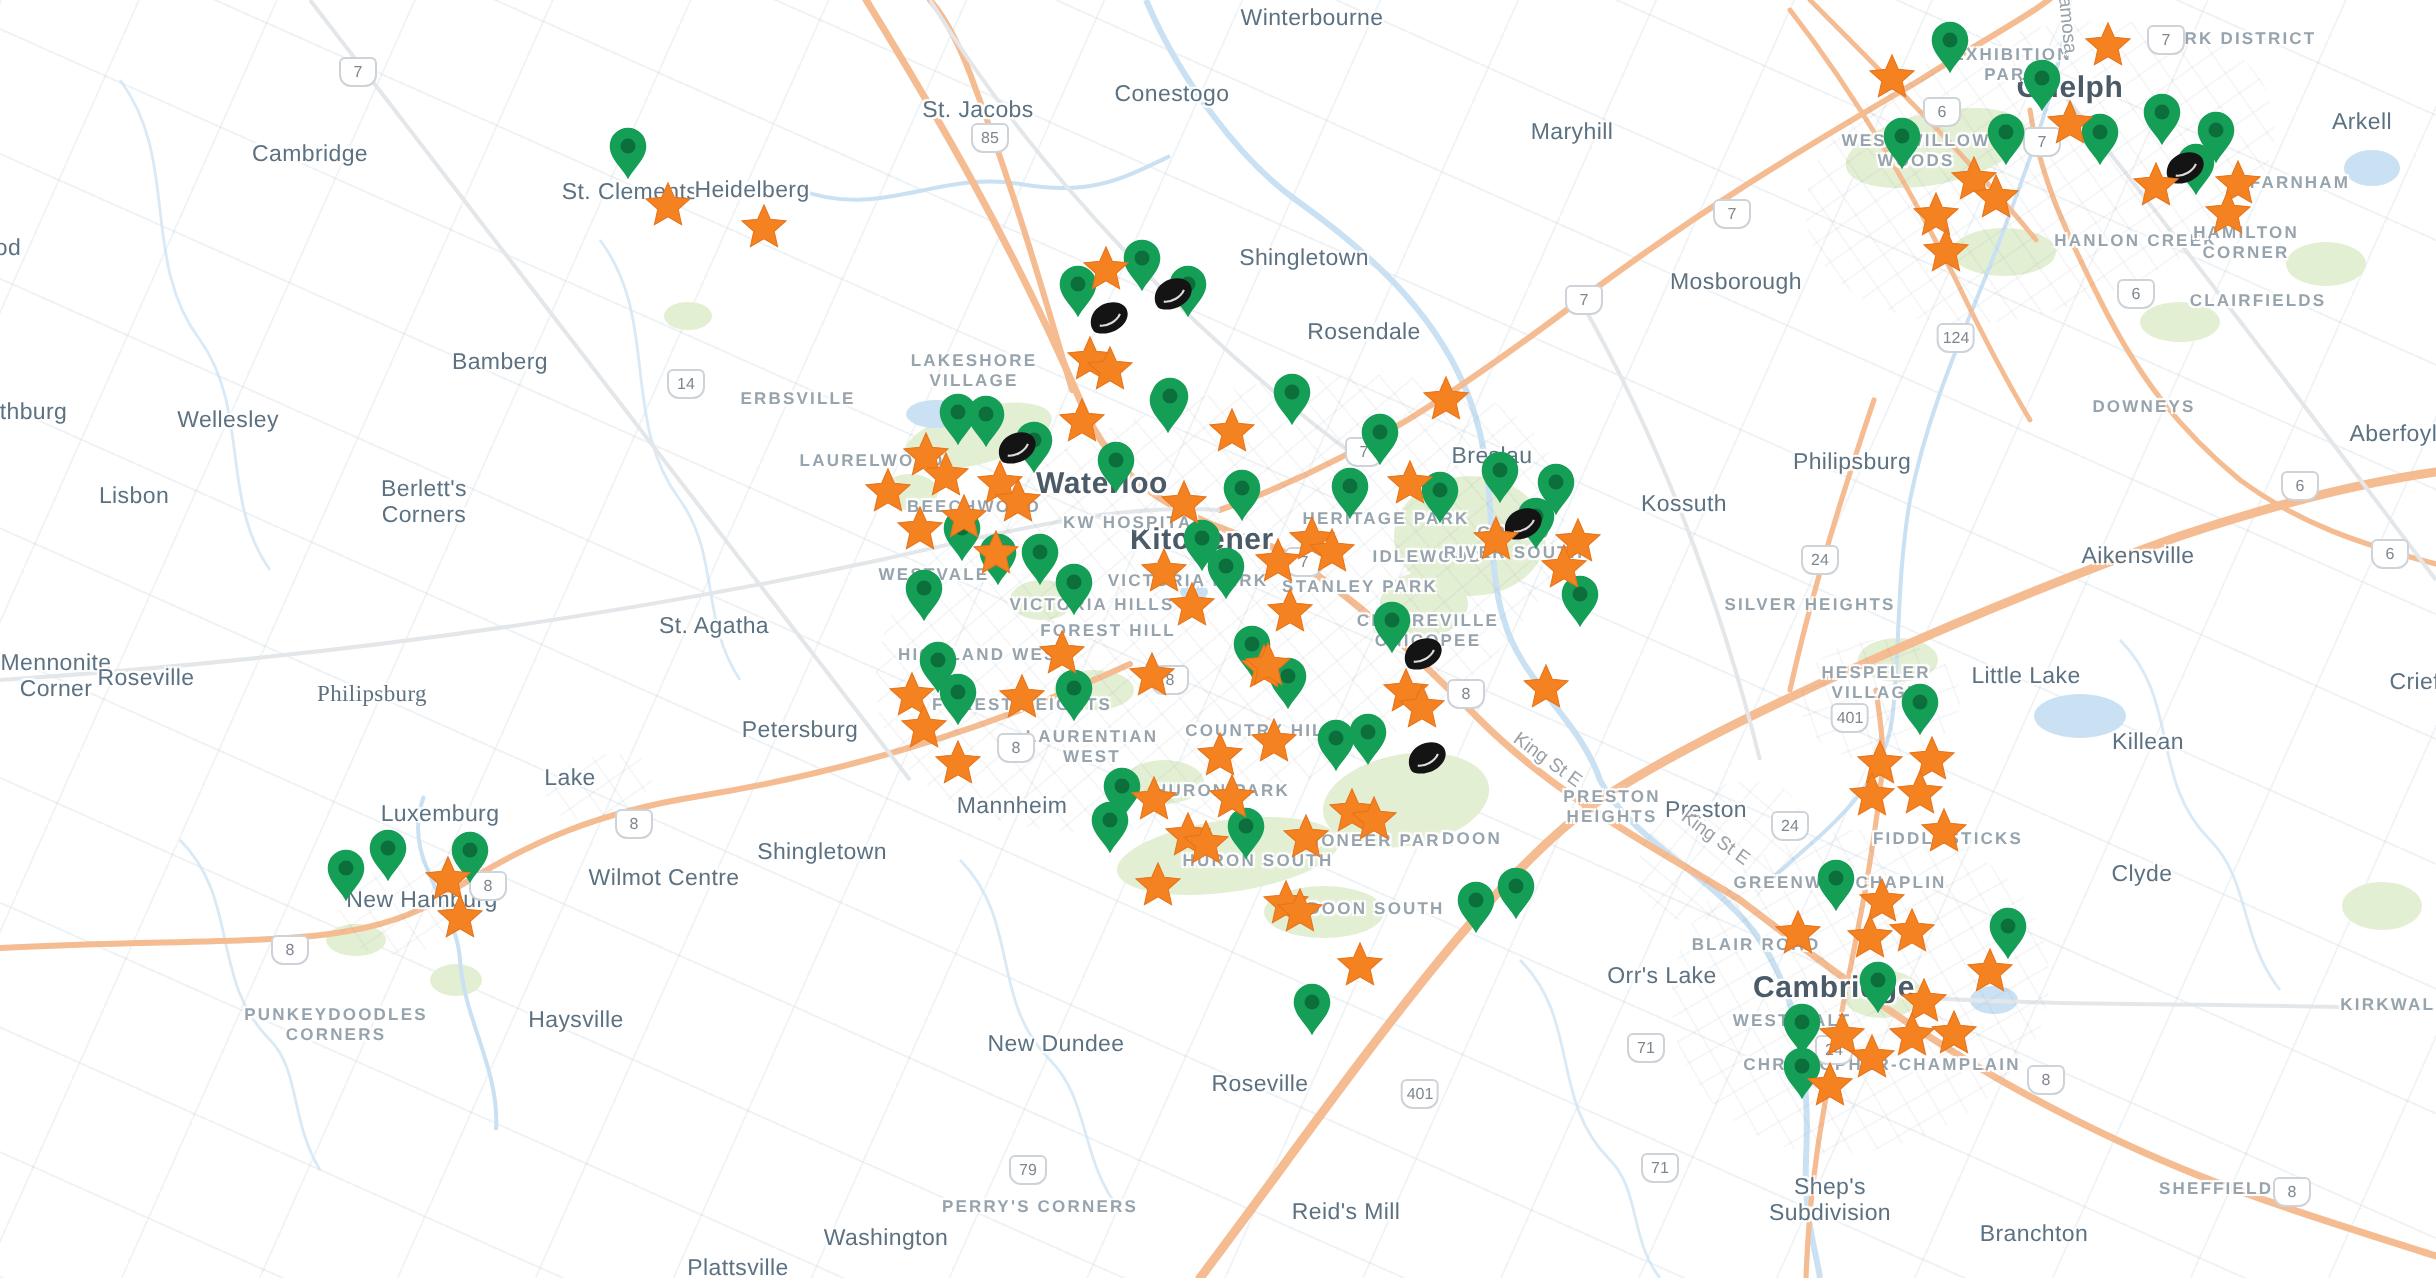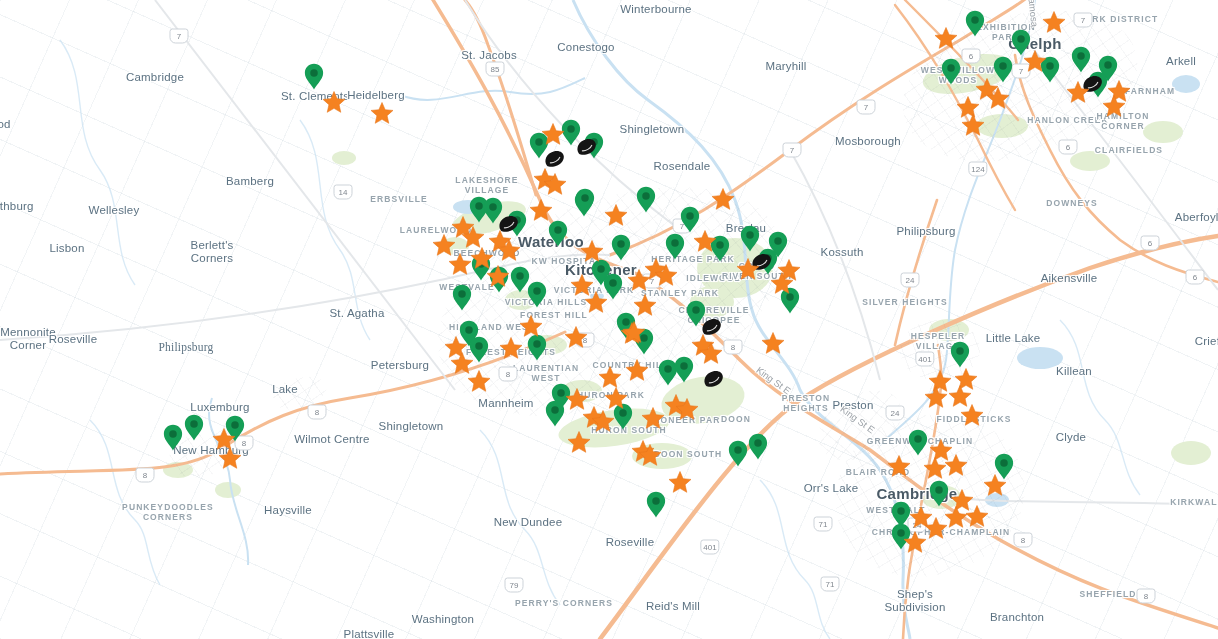--- a/index.html
+++ b/index.html
@@ -204,21 +204,21 @@
     <div class="label area" style="position: absolute; color: rgb(151, 164, 173); left: 1123px; top: 122px;">HAMILTON
 CORNER</div>
     <div class="label area" style="position: absolute; color: rgb(151, 164, 173); left: 1129px; top: 151px;">CLAIRFIELDS</div>
     <div class="label area" style="position: absolute; color: rgb(151, 164, 173); left: 920px; top: 442px;">GREENWAY-CHAPLIN</div>
     <div class="label area" style="position: absolute; color: rgb(151, 164, 173); left: 974px; top: 420px;">FIDDLESTICKS</div>
     <div class="label area" style="position: absolute; color: rgb(151, 164, 173); left: 878px; top: 473px;">BLAIR ROAD</div>
     <div class="label area" style="position: absolute; color: rgb(151, 164, 173); left: 896px; top: 511px;">WEST GALT</div>
     <div class="label area" style="position: absolute; color: rgb(151, 164, 173); left: 941px; top: 533px;">CHRISTOPHER-CHAMPLAIN</div>
     <div class="label area" style="position: absolute; color: rgb(151, 164, 173); left: 1197px; top: 503px;">KIRKWALL</div>
     <div class="label area" style="position: absolute; color: rgb(151, 164, 173); left: 1108px; top: 595px;">SHEFFIELD</div>
-    <div class="label area" style="position: absolute; color: rgb(151, 164, 173); left: 520px; top: 604px; margin-left: 44px;">PERRY'S CORNERS</div>
+    <div class="label area" style="position: absolute; color: rgb(151, 164, 173); left: 520px; top: 604px;">PERRY'S CORNERS</div>
     <div class="label area" style="position: absolute; color: rgb(151, 164, 173); left: 168px; top: 513px;">PUNKEYDOODLES
 CORNERS</div>
     <div class="label roadlbl" style="position: absolute; color: rgb(154, 160, 166); left: 773px; top: 381px; transform: translate(-50%, -50%) rotate(36deg);">King St E</div>
     <div class="label roadlbl" style="position: absolute; color: rgb(154, 160, 166); left: 857px; top: 420px; transform: translate(-50%, -50%) rotate(36deg);">King St E</div>
     <div class="label roadlbl" style="position: absolute; color: rgb(154, 160, 166); left: 1032px; top: 8px; transform: translate(-50%, -50%) rotate(84deg);">Eramosa</div>
     <div class="shield" style="position: absolute; color: rgb(128, 135, 143); left: 179px; top: 36px;">7</div>
     <div class="shield" style="position: absolute; color: rgb(128, 135, 143); left: 495px; top: 69px;">85</div>
     <div class="shield" style="position: absolute; color: rgb(128, 135, 143); left: 343px; top: 192px;">14</div>
     <div class="shield" style="position: absolute; color: rgb(128, 135, 143); left: 682px; top: 226px;">7</div>
     <div class="shield" style="position: absolute; color: rgb(128, 135, 143); left: 792px; top: 150px;">7</div>

